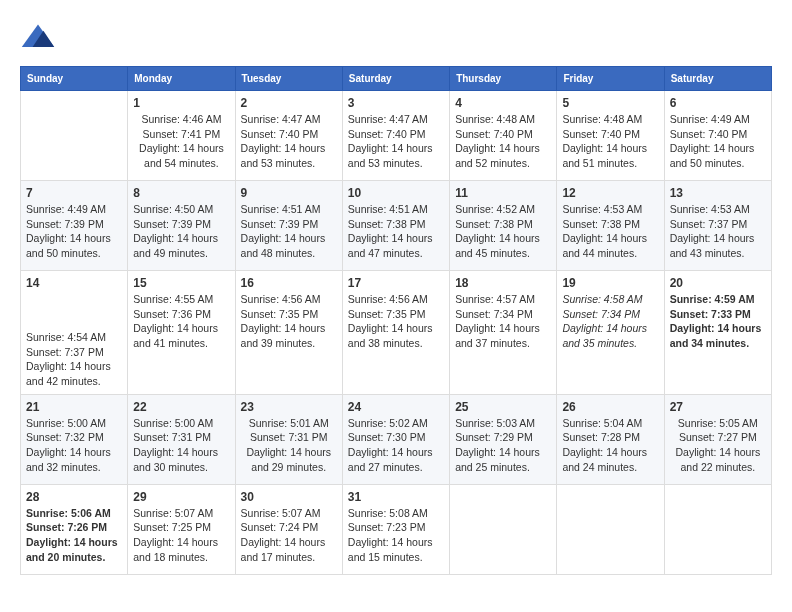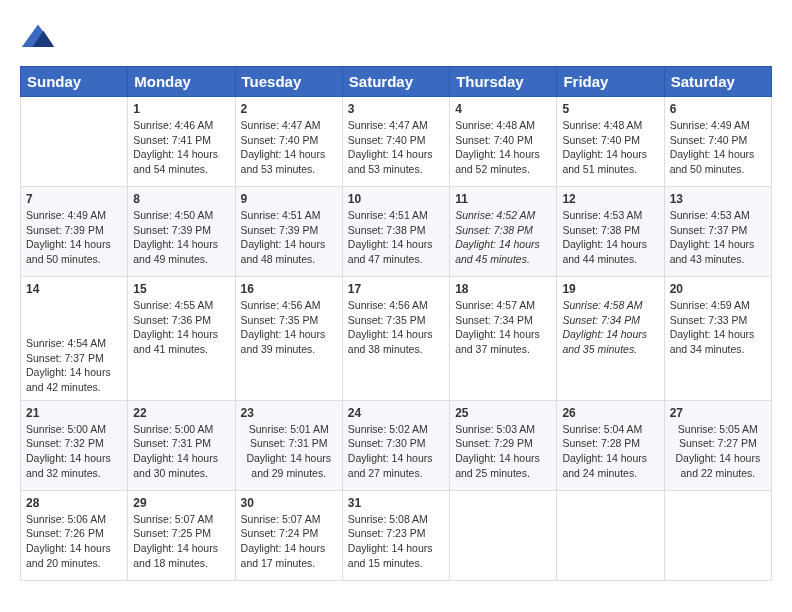--- a/index.html
+++ b/index.html
@@ -50,21 +50,21 @@
     table {
       width: 100%;
       border-collapse: collapse;
       table-layout: fixed;
     }
     thead tr th {
       background-color: #3a6abf;
       color: white;
       text-align: left;
       padding: 6px 6px;
-      font-size: 15px;
+      font-size: 10px;
       font-weight: bold;
       border: 1px solid #2a5aaf;
     }
     tbody tr td {
       vertical-align: top;
       padding: 5px 5px;
       font-size: 10.5px;
       color: #333;
       border: 1px solid #ddd;
       min-height: 80px;
@@ -116,21 +116,21 @@
         <th>Thursday</th>
         <th>Friday</th>
         <th>Saturday</th>
       </tr>
   </thead>
   <tbody id="calendar-body">
   <tr>
         <td></td>
         <td>
           <span class="day-number">1</span>
-          <div class="cell-content" style="white-space: pre-line;">Sunrise: 4:46 AM
+          <div class="cell-content" style="white-space: pre-line; text-align: center;">Sunrise: 4:46 AM
 Sunset: 7:41 PM
 Daylight: 14 hours
 and 54 minutes.</div>
         </td>
         <td>
           <span class="day-number">2</span>
           <div class="cell-content" style="white-space: pre-line;">Sunrise: 4:47 AM
 Sunset: 7:40 PM
 Daylight: 14 hours
 and 53 minutes.</div>
@@ -188,21 +188,21 @@
         </td>
         <td>
           <span class="day-number">10</span>
           <div class="cell-content" style="white-space: pre-line;">Sunrise: 4:51 AM
 Sunset: 7:38 PM
 Daylight: 14 hours
 and 47 minutes.</div>
         </td>
         <td>
           <span class="day-number">11</span>
-          <div class="cell-content" style="white-space: pre-line; font-style: italic;">Sunrise: 4:52 AM
+          <div class="cell-content" style="white-space: pre-line;">Sunrise: 4:52 AM
 Sunset: 7:38 PM
 Daylight: 14 hours
 and 45 minutes.</div>
         </td>
         <td>
           <span class="day-number">12</span>
           <div class="cell-content" style="white-space: pre-line;">Sunrise: 4:53 AM
 Sunset: 7:38 PM
 Daylight: 14 hours
 and 44 minutes.</div>
@@ -253,21 +253,21 @@
         </td>
         <td>
           <span class="day-number">19</span>
           <div class="cell-content" style="white-space: pre-line; font-style: italic;">Sunrise: 4:58 AM
 Sunset: 7:34 PM
 Daylight: 14 hours
 and 35 minutes.</div>
         </td>
         <td>
           <span class="day-number">20</span>
-          <div class="cell-content" style="white-space: pre-line;">Sunrise: 4:59 AM
+          <div class="cell-content" style="white-space: pre-line; font-weight: bold;">Sunrise: 4:59 AM
 Sunset: 7:33 PM
 Daylight: 14 hours
 and 34 minutes.</div>
         </td>
       </tr>
       <tr>
         <td>
           <span class="day-number">21</span>
           <div class="cell-content" style="white-space: pre-line;">Sunrise: 5:00 AM
 Sunset: 7:32 PM
@@ -313,21 +313,21 @@
           <span class="day-number">27</span>
           <div class="cell-content" style="white-space: pre-line; text-align: center;">Sunrise: 5:05 AM
 Sunset: 7:27 PM
 Daylight: 14 hours
 and 22 minutes.</div>
         </td>
       </tr>
       <tr>
         <td>
           <span class="day-number">28</span>
-          <div class="cell-content" style="white-space: pre-line;">Sunrise: 5:06 AM
+          <div class="cell-content" style="white-space: pre-line; font-weight: bold;">Sunrise: 5:06 AM
 Sunset: 7:26 PM
 Daylight: 14 hours
 and 20 minutes.</div>
         </td>
         <td>
           <span class="day-number">29</span>
           <div class="cell-content" style="white-space: pre-line;">Sunrise: 5:07 AM
 Sunset: 7:25 PM
 Daylight: 14 hours
 and 18 minutes.</div>

